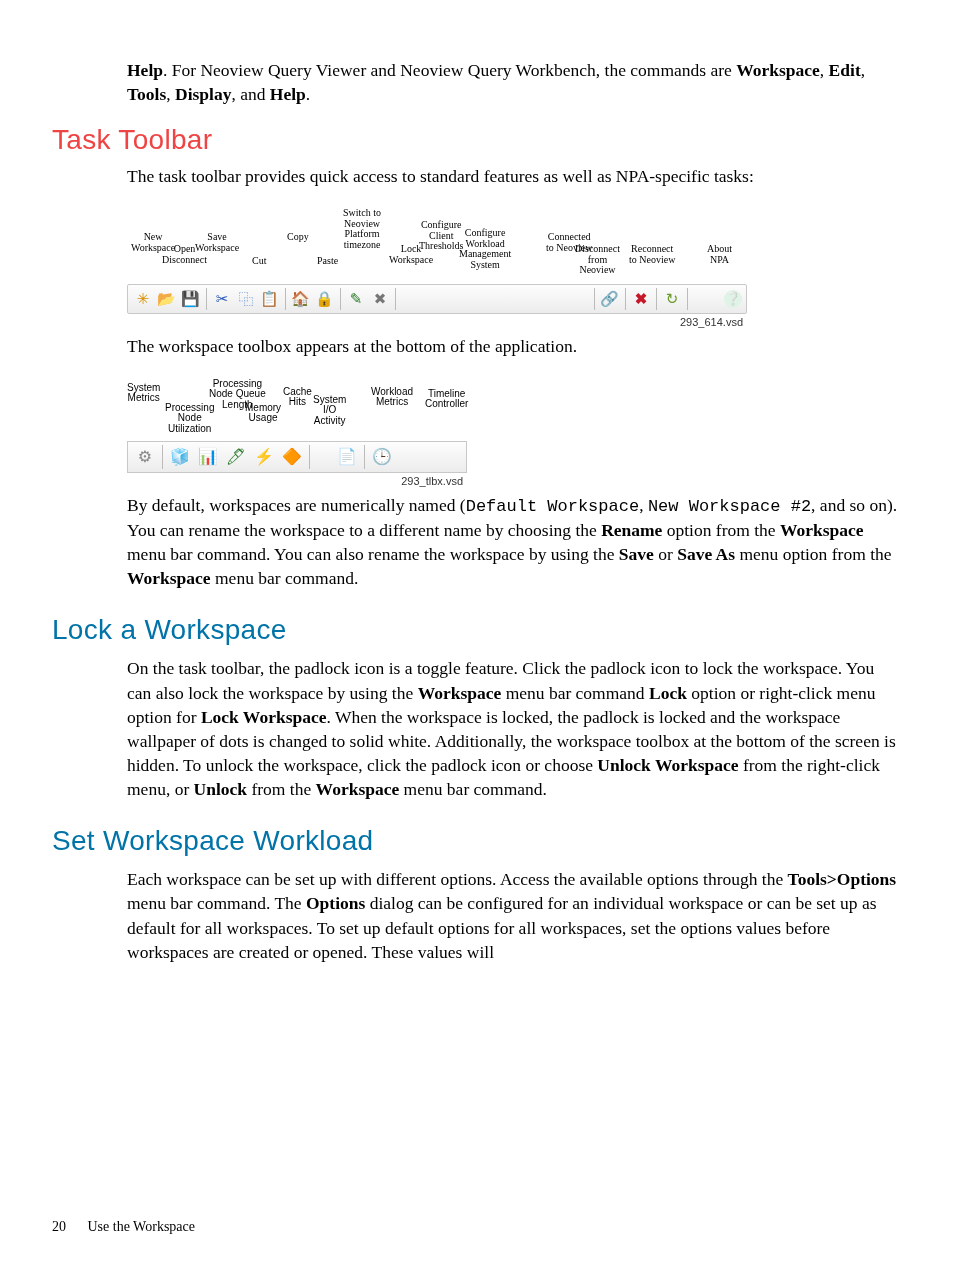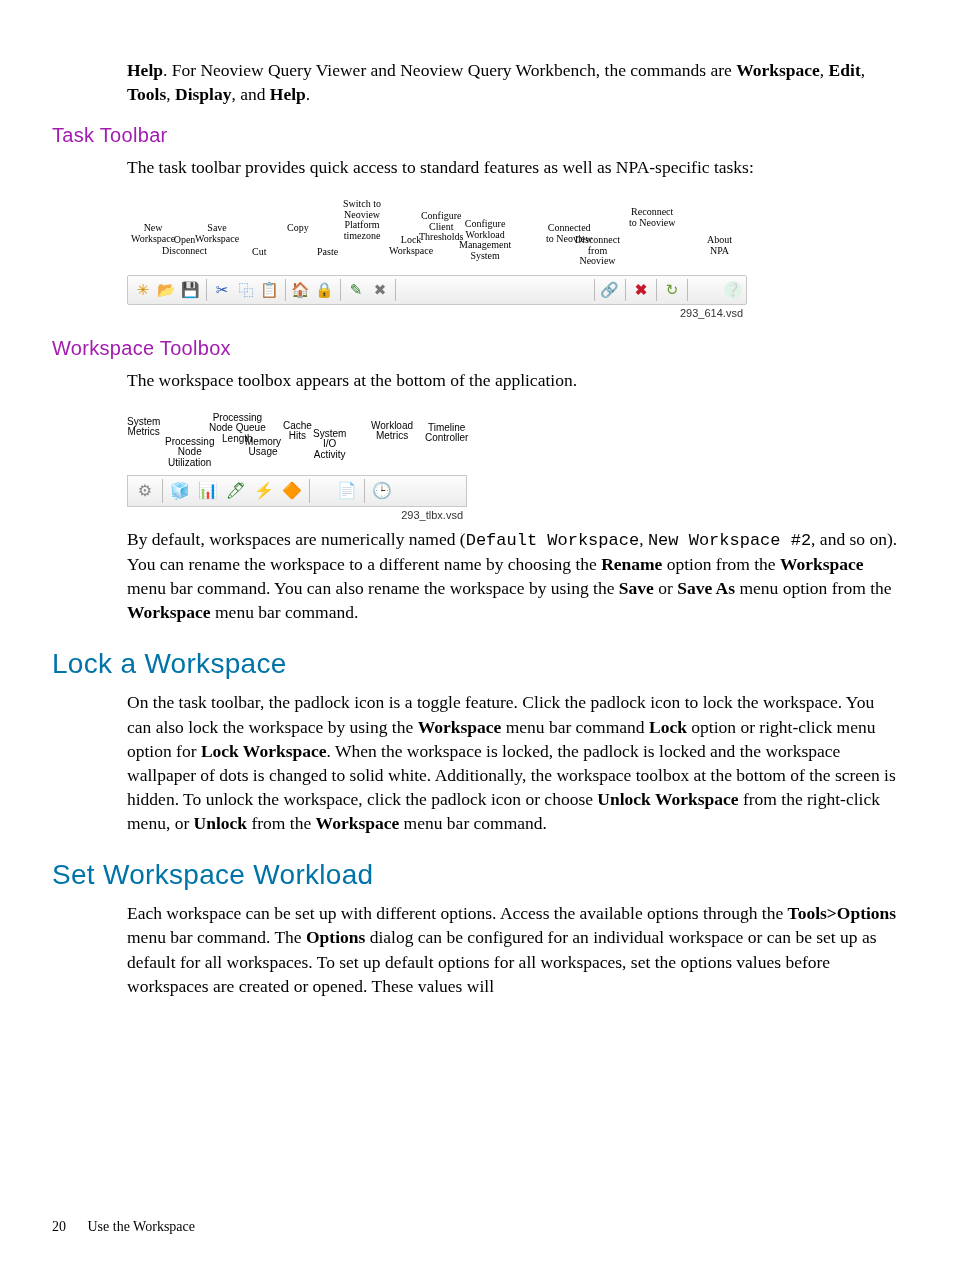--- a/index.html
+++ b/index.html
@@ -19,22 +19,22 @@
   }
   .body-text {
     font-size: 17.5px;
     line-height: 1.38;
     margin: 0 0 10px 0;
     padding-left: 75px;
   }
   .h3 {
     font-family: Arial, Helvetica, sans-serif;
     font-weight: 300;
-    color: #a21caf;
-    font-size: 20px;
+    color: #ef4444;
+    font-size: 28px;
     margin: 18px 0 8px 0;
     padding-left: 0;
     letter-spacing: 0.3px;
   }
   .h2 {
     font-family: Arial, Helvetica, sans-serif;
     font-weight: 300;
     color: #0073a8;
     font-size: 28px;
     margin: 24px 0 10px 0;
@@ -176,21 +176,21 @@
 Thresholds</span>
       <span class="lbl" style="left:332px;top:26px">Configure
 Workload
 Management
 System</span>
       <span class="lbl" style="left:419px;top:30px">Connected
 to Neoview</span>
       <span class="lbl" style="left:448px;top:42px">Disconnect
 from
 Neoview</span>
-      <span class="lbl" style="left:502px;top:14px">Reconnect
+      <span class="lbl" style="left:502px;top:42px">Reconnect
 to Neoview</span>
       <span class="lbl" style="left:580px;top:42px">About
 NPA</span>
     </div>
     <div class="icon-strip">
       <span class="tb-icon" style="color:#d98f00">✳</span>
       <span class="tb-icon" style="color:#d98f00">📂</span>
       <span class="tb-icon" style="color:#2a5bb8">💾</span>
       <span class="sep"></span>
       <span class="tb-icon" style="color:#2a5bb8">✂</span>
@@ -210,21 +210,20 @@
       <span class="tb-icon" style="color:#c6172b;font-weight:bold">✖</span>
       <span class="sep"></span>
       <span class="tb-icon" style="color:#6b9a2d">↻</span>
       <span class="sep"></span>
       <span style="width:30px"></span>
       <span class="tb-icon" style="color:#2a9a6a;background:#dff3e6;border-radius:50%;width:18px;height:18px;font-size:13px">❔</span>
     </div>
     <div class="fig-caption">293_614.vsd</div>
   </div>
 
-  <div class="h3">Workspace Toolbox</div>
   <p class="body-text">The workspace toolbox appears at the bottom of the application.</p>
 
   <div class="figure toolbox-fig">
     <div class="label-row2">
       <span class="lbl" style="left:0px;  top:10px">System
 Metrics</span>
       <span class="lbl" style="left:38px; top:30px">Processing
 Node
 Utilization</span>
       <span class="lbl" style="left:82px; top:6px">Processing

